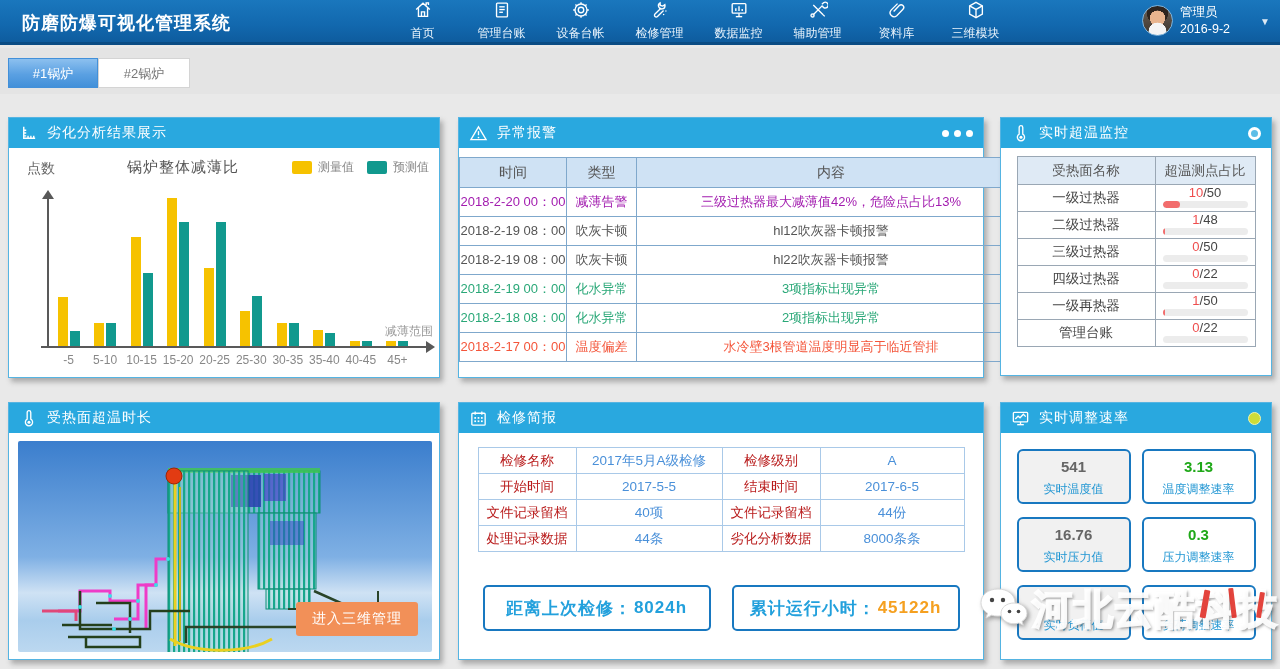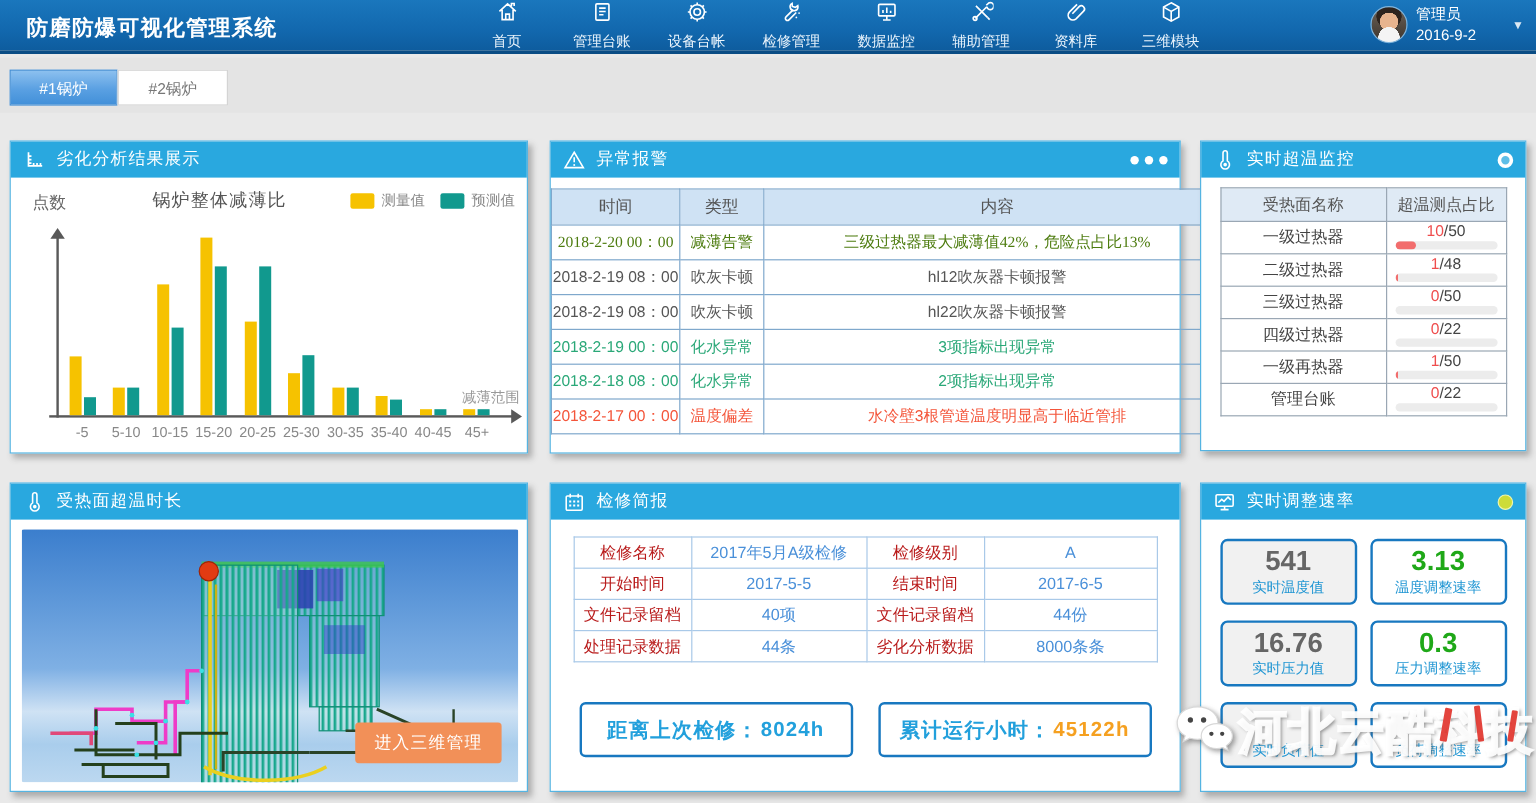--- a/index.html
+++ b/index.html
@@ -73,21 +73,21 @@
   .bar { width:10px; }
   .bar-tick { position:absolute; top:100%; margin-top:7px; left:50%; transform:translateX(-50%);
     width:46px; text-align:center; font-size:12px; color:#888; }
   .x-title { position:absolute; right:2px; bottom:34px; font-size:12px; color:#999; }
 
   
   .alarm-table { width:567px; margin:9px auto 0; border-collapse:collapse; table-layout:fixed; }
   .alarm-table th, .alarm-table td { border:1px solid #7fa8cc; text-align:center; overflow:hidden; white-space:nowrap; }
   .alarm-table th { background:#cfe2f4; color:#555; font-size:14px; font-weight:normal; height:30px; }
   .alarm-table td { height:29px; font-size:13px; }
-  .c-blue { color:#4d7c0f;font-family:Liberation Serif, serif; } .c-dark { color:#555; } .c-green { color:#2aa878; } .c-red { color:#f4553a; }
+  .c-blue { color:#a21caf; } .c-dark { color:#555; } .c-green { color:#2aa878; } .c-red { color:#f4553a; }
 
   
   .ot-table { width:238px; margin:8px auto 0; border-collapse:collapse; table-layout:fixed; }
   .ot-table th, .ot-table td { border:1px solid #9aa7b4; }
   .ot-table th { background:#dfeaf5; color:#555; font-size:13.5px; font-weight:normal; height:28px; }
   .ot-name { text-align:center; color:#444; font-size:13.5px; height:26px; }
   .ot-val { padding:1px 7px 3px; }
   .ot-num { text-align:center; font-size:13px; color:#444; line-height:14px; }
   .ot-num b { color:#ef4d4d; font-weight:normal; }
   .ot-track { margin-top:1px; height:7px; border-radius:4px; background:#ececec; overflow:hidden; }
@@ -110,21 +110,21 @@
     color:#22a0dc; cursor:pointer; letter-spacing:1px; }
   .maint-btn .orange { color:#f5a020; margin-left:2px; }
   .maint-btn .blue { margin-left:2px; }
 
   
   .rates-grid { display:grid; grid-template-columns:114px 114px; column-gap:11px; row-gap:13px;
     justify-content:center; padding-top:16px; }
   .rate-box { height:55px; border:2px solid #1878c0; border-radius:6px; text-align:center; padding-top:3px; }
   .rate-box.gray { background:#f1f1f1; }
   .rate-box.green { background:#fff; }
-  .rate-value { font-size:23px; font-weight:bold; line-height:26px; height:26px;text-align:center; }
+  .rate-value { font-size:15px; font-weight:bold; line-height:26px; height:26px;text-align:center; }
   .rate-box.gray .rate-value { color:#666; }
   .rate-box.green .rate-value { color:#1fa818; }
   .rate-label { font-size:12px; color:#2196d3; margin-top:1px; }
 
   
   .watermark { position:absolute; left:976px; top:581px; z-index:50; display:flex; align-items:center; pointer-events:none; }
   .wm-icon { width:56px; height:56px; flex:0 0 auto; filter:drop-shadow(2px 2px 2px rgba(80,80,80,.55)); }
   .wm-text { position:relative; font-size:40px; font-weight:bold; letter-spacing:1px; white-space:nowrap;
     color:rgba(255,255,255,.2); -webkit-text-stroke:2px rgba(255,255,255,.92);
     text-shadow:2px 2px 3px rgba(90,90,90,.65); }

